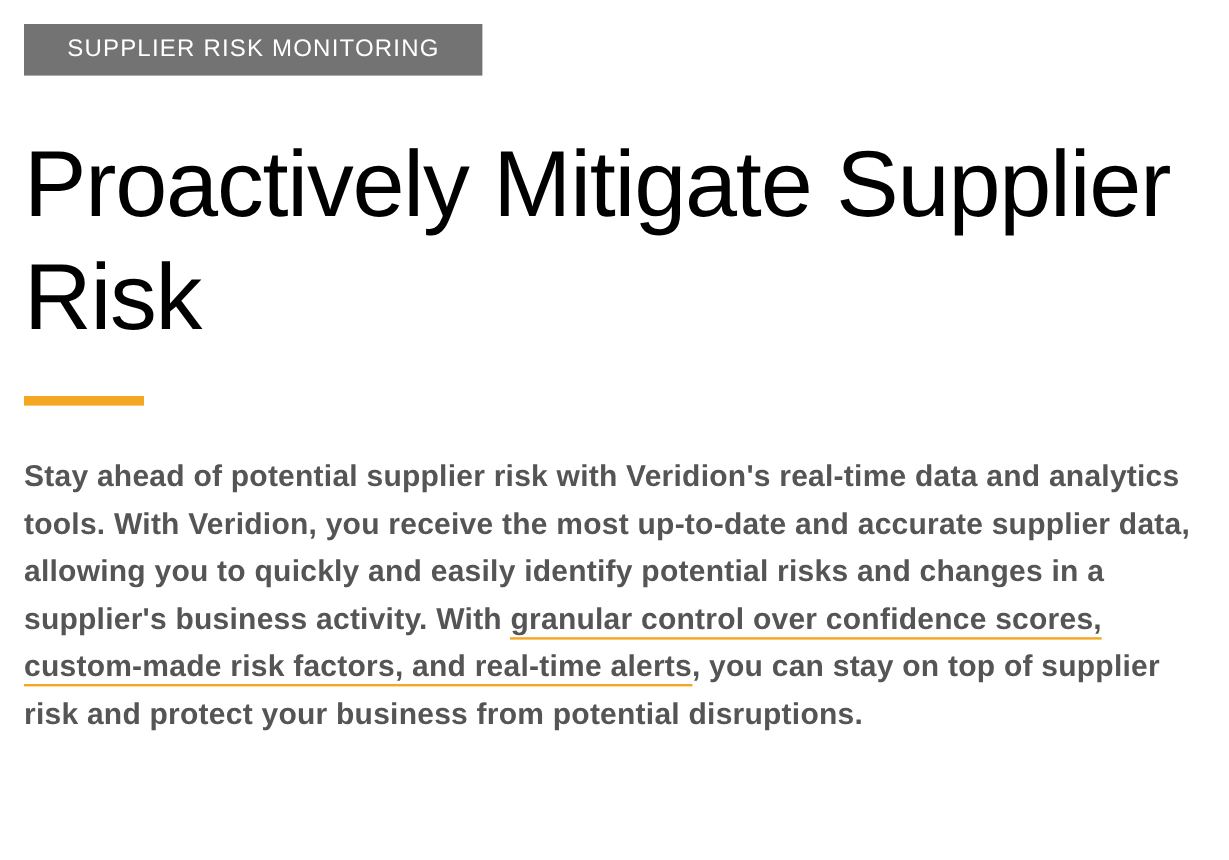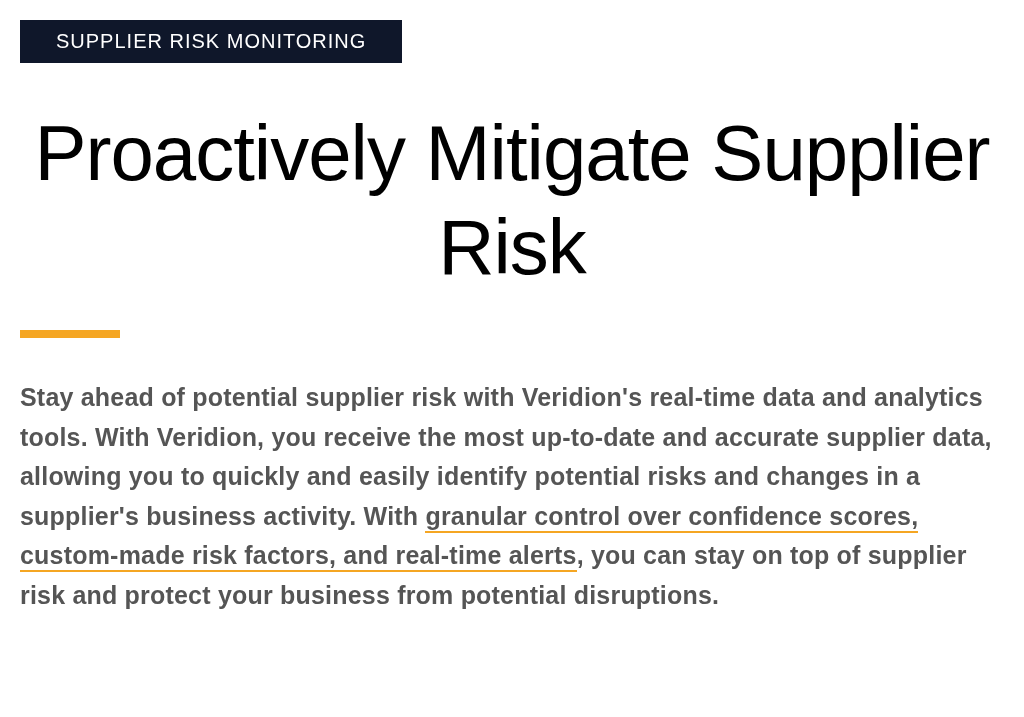--- a/index.html
+++ b/index.html
@@ -11,37 +11,36 @@
     body {
       font-family: -apple-system, BlinkMacSystemFont, "Segoe UI", Helvetica, Arial, sans-serif;
       background: #ffffff;
       width: 1024px;
       height: 717px;
       padding: 20px 20px 20px 20px;
     }
 
     .tag-badge {
       display: inline-block;
-      background: #0f172a;
+      background: #737373;
       color: #ffffff;
       font-size: 20px;
       font-weight: 400;
       letter-spacing: 1px;
       padding: 10px 36px 10px 36px;
       margin-bottom: 44px;
     }
 
     .headline {
       font-size: 78px;
       font-weight: 400;
       line-height: 1.2;
       color: #000000;
       letter-spacing: -1px;
       margin-bottom: 36px;
-      text-align: center;
     }
 
     .accent-bar {
       width: 100px;
       height: 8px;
       background: #f5a623;
       margin-bottom: 40px;
     }
 
     .body-text {

